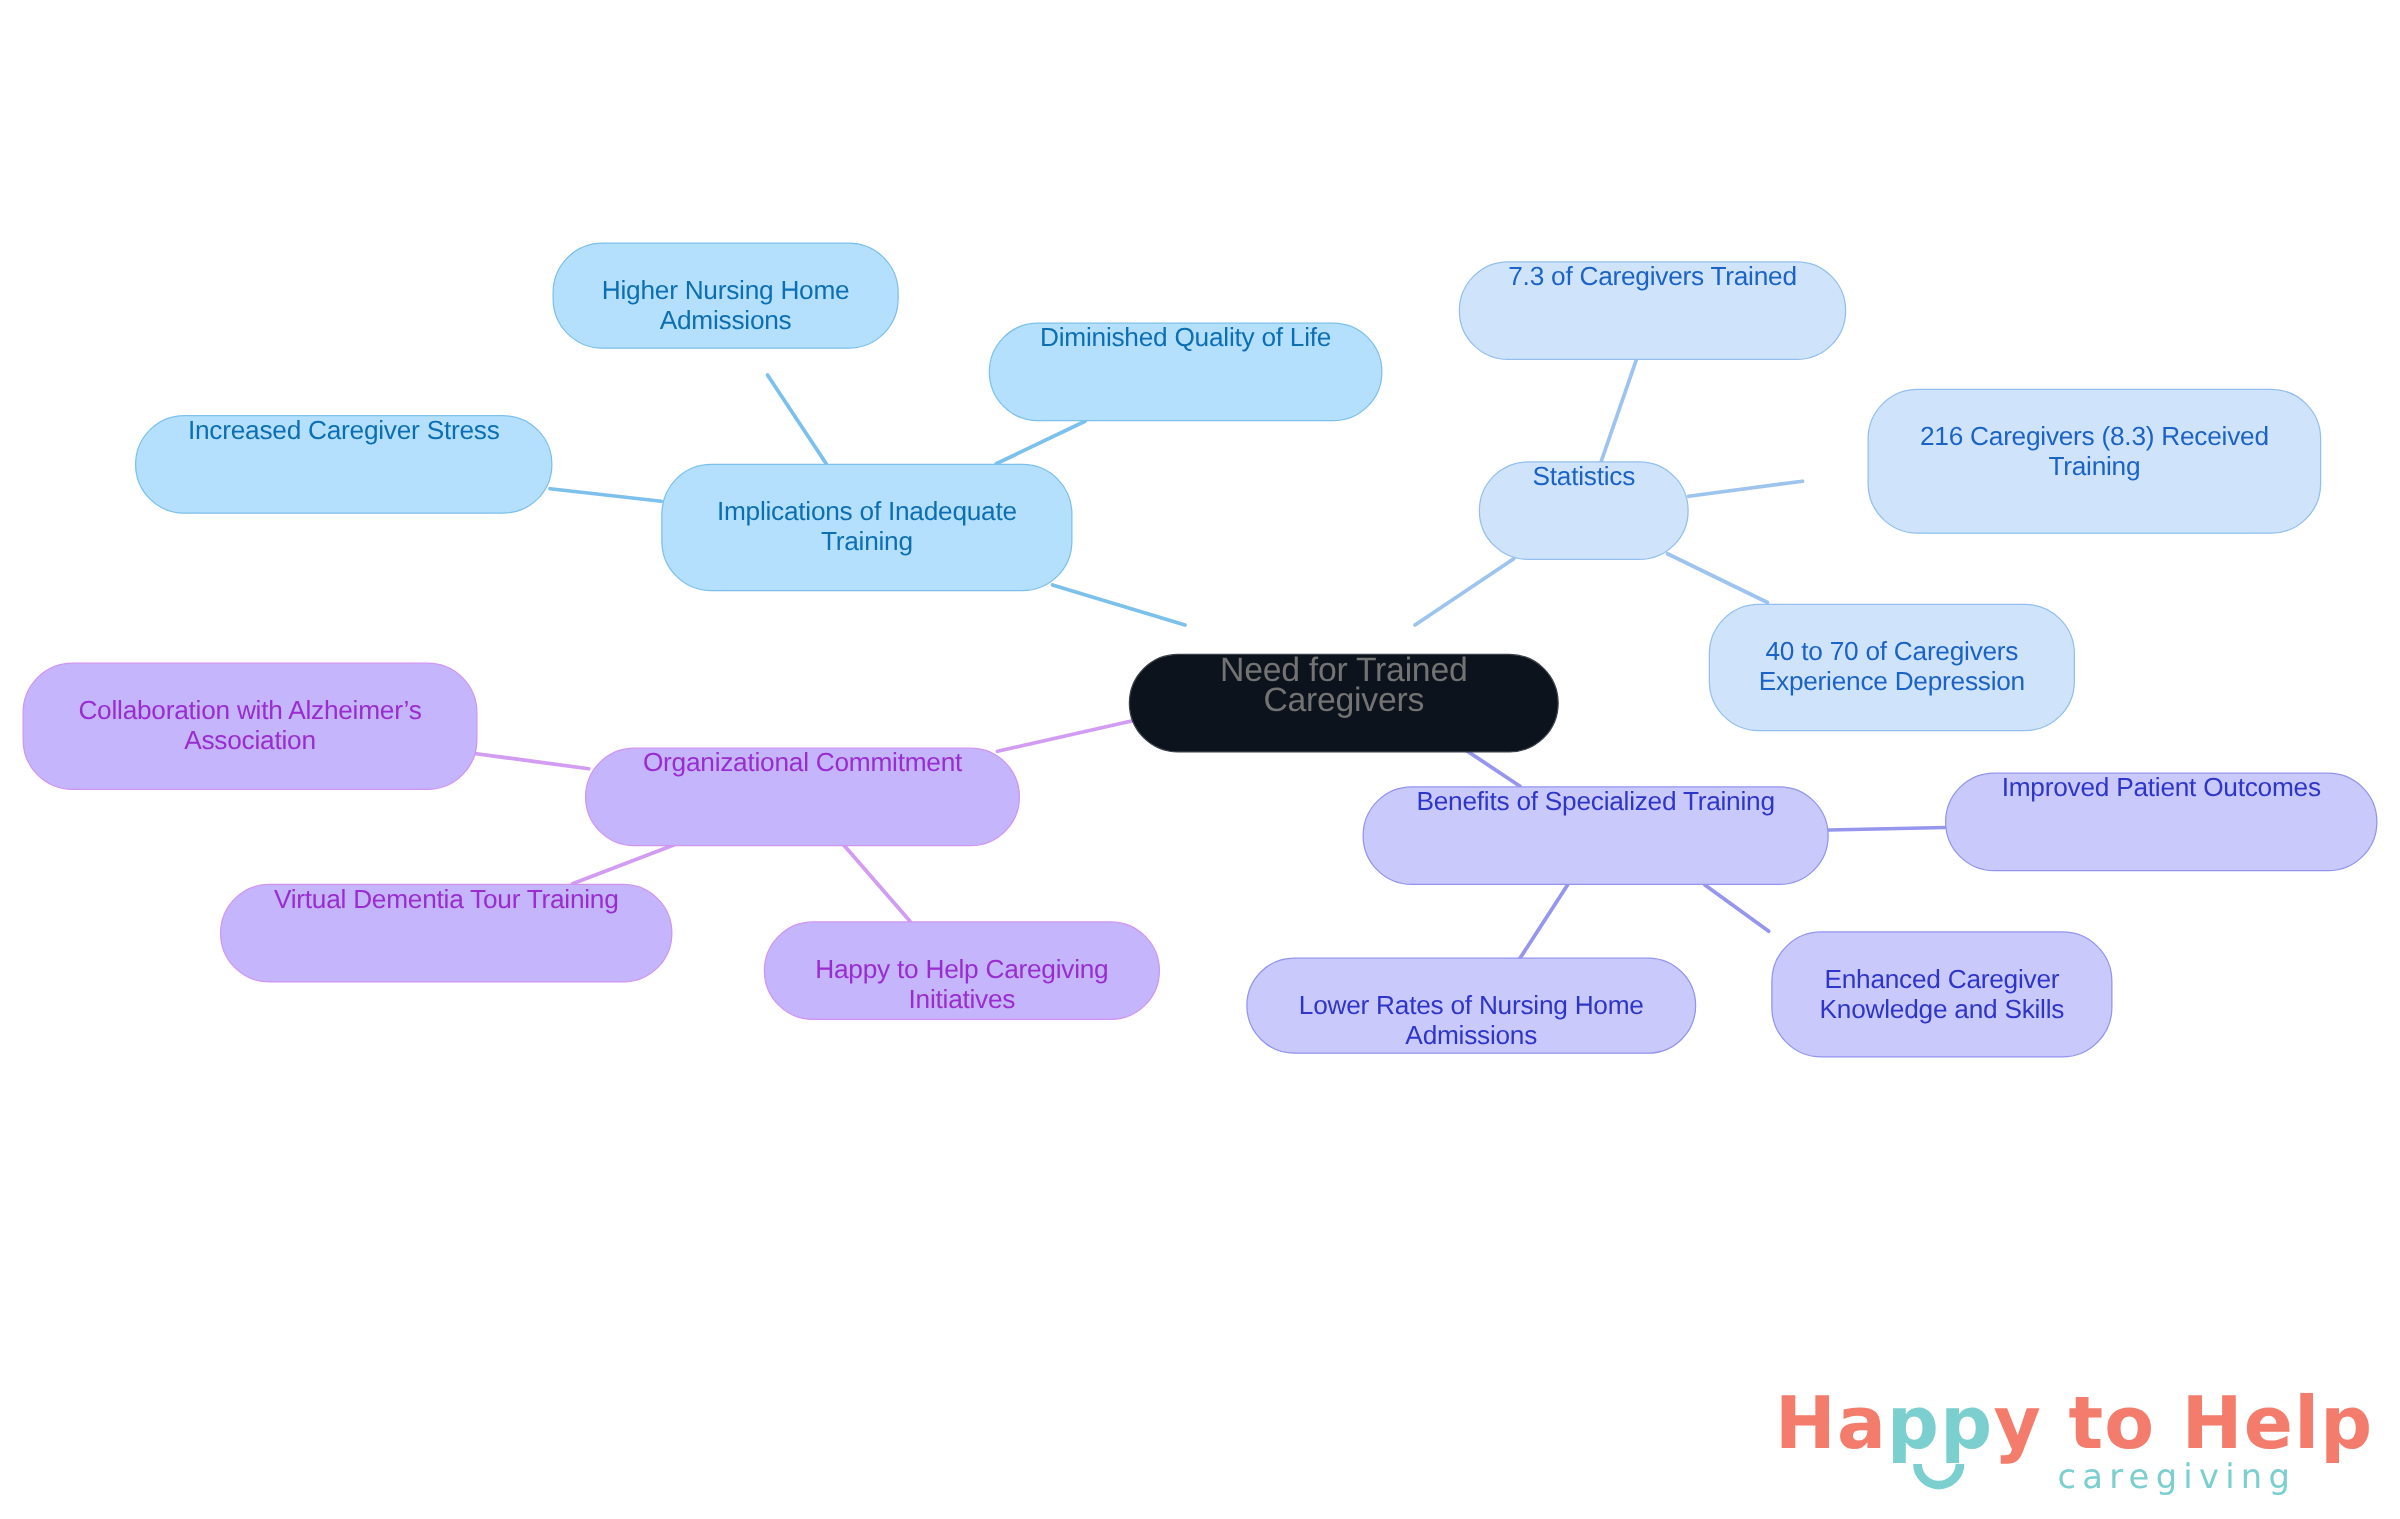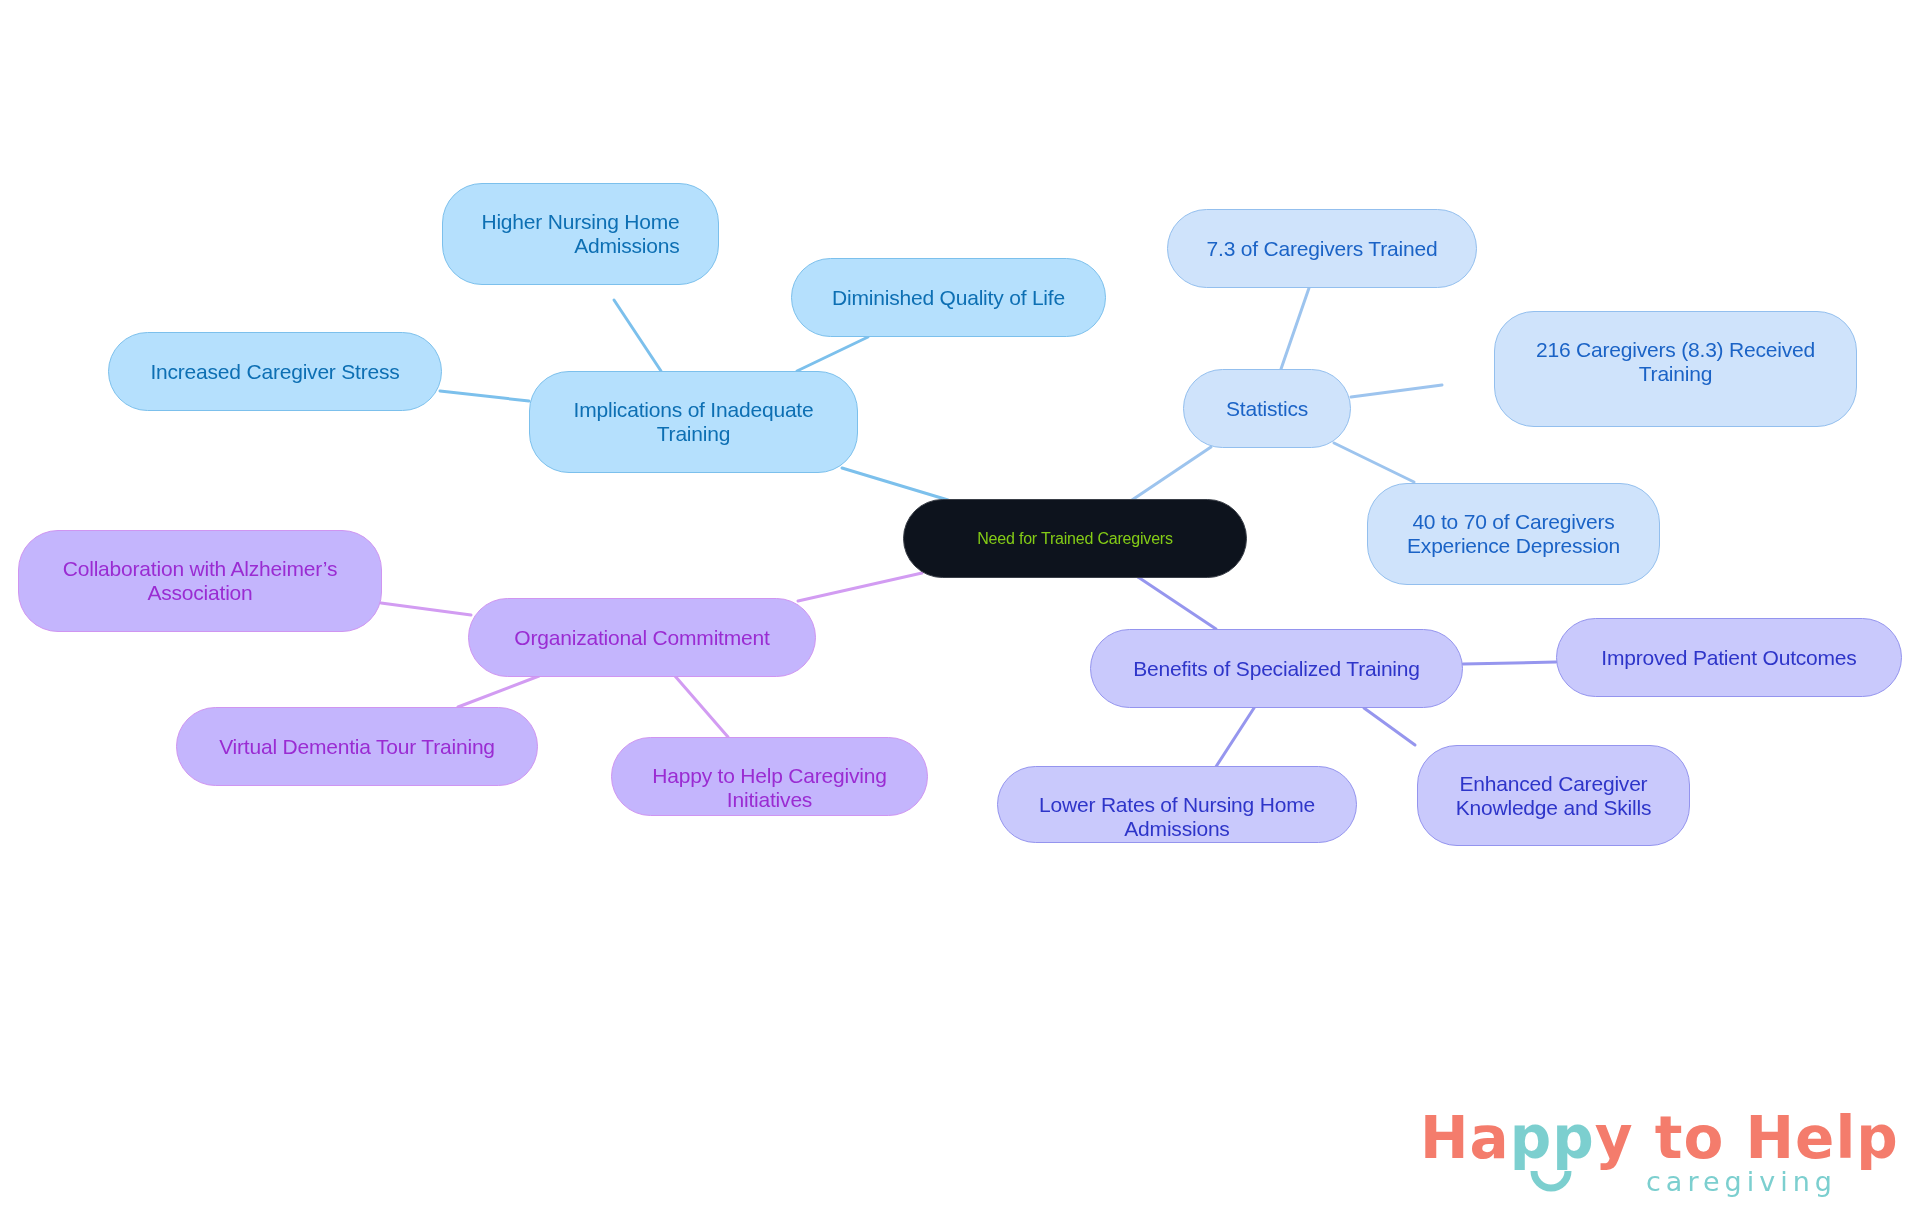--- a/index.html
+++ b/index.html
@@ -1,25 +1,25 @@
 <!DOCTYPE html>
 <html><head>
 <meta charset="utf-8">
 <style>
   html, body { margin: 0; padding: 0; background: #ffffff; }
   body { width: 1920px; height: 1215px; position: relative; overflow: hidden;
          font-family: "Liberation Sans", "DejaVu Sans", sans-serif; }
   #edges { position: absolute; left: 0; top: 0; width: 1920px; height: 1215px; }
   .node { position: absolute; box-sizing: border-box; border-radius: 40px;
-          border: 1.5px solid; display: flex; align-items: center; justify-content: center;
+          border: 1.5px solid; display: flex; align-items: flex-start; justify-content: center;
           text-align: center; font-size: 21px; line-height: 24px; padding: 0 20px;
           letter-spacing: -0.2px; cursor: pointer; }
   .node.two { align-items: flex-start; padding-top: 26px; }
   .node span { display: block; }
-  .root { background: #0d131d; border-color: #3a3f48; color: #84cc16; font-size: 16px; }
+  .root { background: #0d131d; border-color: #3a3f48; color: #737373; font-size: 27px; margin-top: 24px; }
   .c-blue { background: #b5e0fd; border-color: #7cc0ec; color: #0d6fb3; }
   .c-stat { background: #cfe3fb; border-color: #93bfee; color: #1b63c6; }
   .c-purple { background: #c4b5fd; border-color: #cf95f1; color: #9a2cd2; }
   .c-indigo { background: #c9c9fc; border-color: #9494ee; color: #2e35c9; }
 
   .logo { position: absolute; left: 1420px; top: 1105px; width: 470px; height: 100px; }
   .logo-main { position: absolute; left: 0; top: 0; font-family: "DejaVu Sans", sans-serif;
                font-weight: bold; font-size: 58px; line-height: 66px; letter-spacing: 1px; white-space: nowrap; }
   .logo-coral { color: #f47c6c; }
   .logo-teal { color: #7ccfcf; margin-top: 16px; }
@@ -57,21 +57,21 @@
 <div class="node root" style="left:903px; top:499px; width:344px; height:79px; border-radius:40px;">
   <span>Need for Trained Caregivers</span>
 </div>
 
 <div class="node c-blue two" style="left:529px; top:371px; width:329px; height:102px;">
   <div>
     <span>Implications of Inadequate</span>
     <span>Training</span>
   </div>
 </div>
-<div class="node c-blue two" style="left:442px; top:183px; width:277px; height:102px;text-align:right;">
+<div class="node c-blue two" style="left:442px; top:194px; width:277px; height:85px;">
   <div>
     <span>Higher Nursing Home</span>
     <span>Admissions</span>
   </div>
 </div>
 <div class="node c-blue" style="left:791px; top:258px; width:315px; height:79px;">
   <span>Diminished Quality of Life</span>
 </div>
 <div class="node c-blue" style="left:108px; top:332px; width:334px; height:79px;">
   <span>Increased Caregiver Stress</span>

